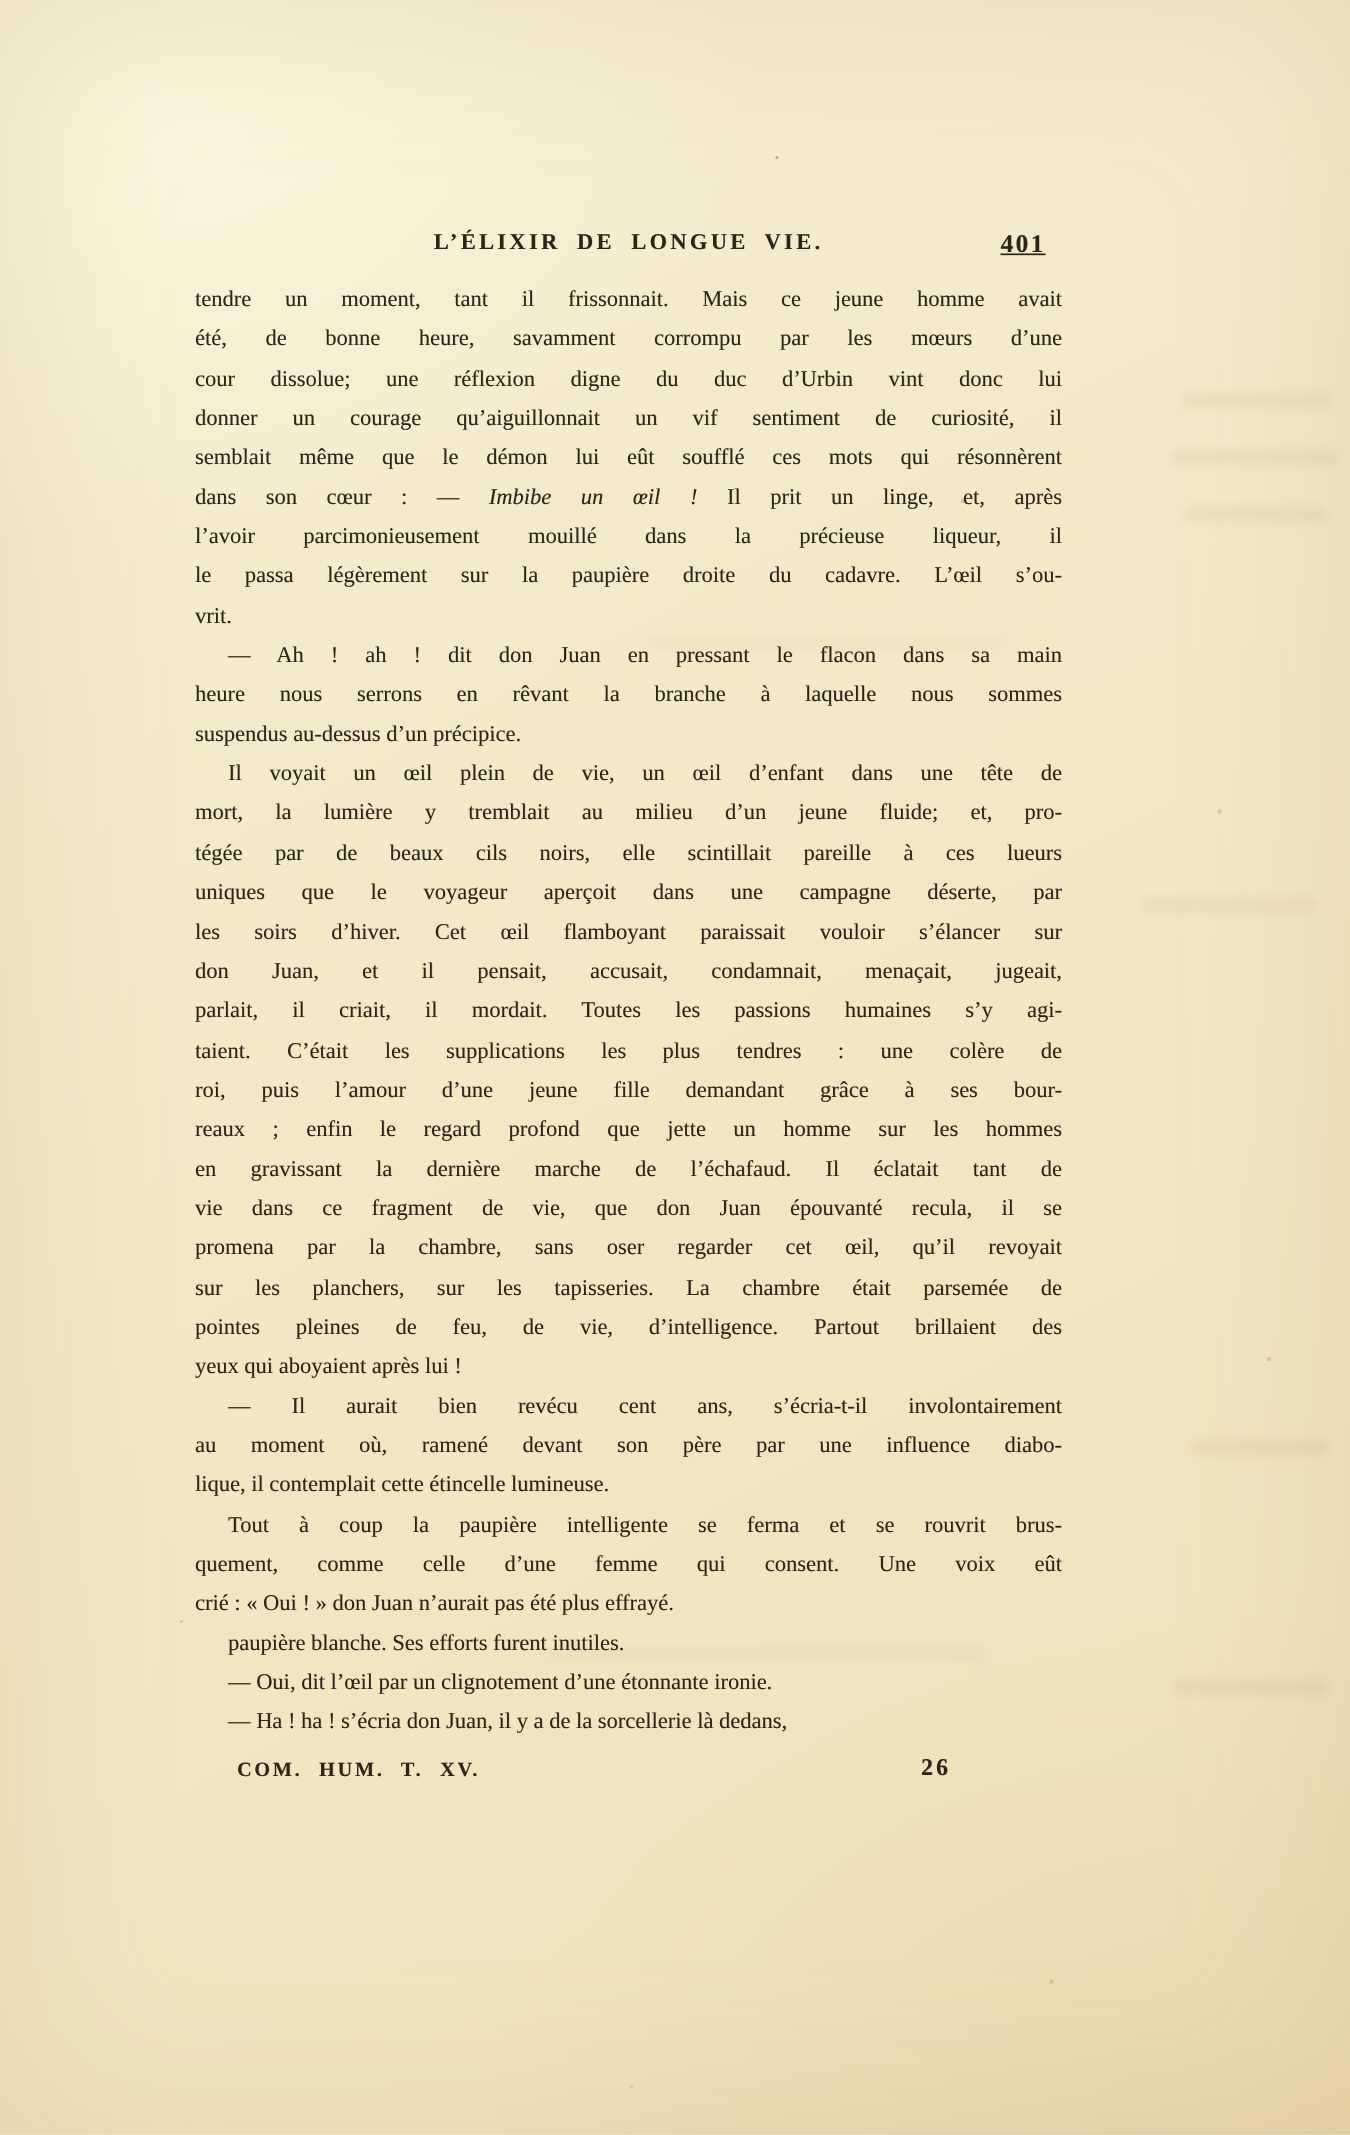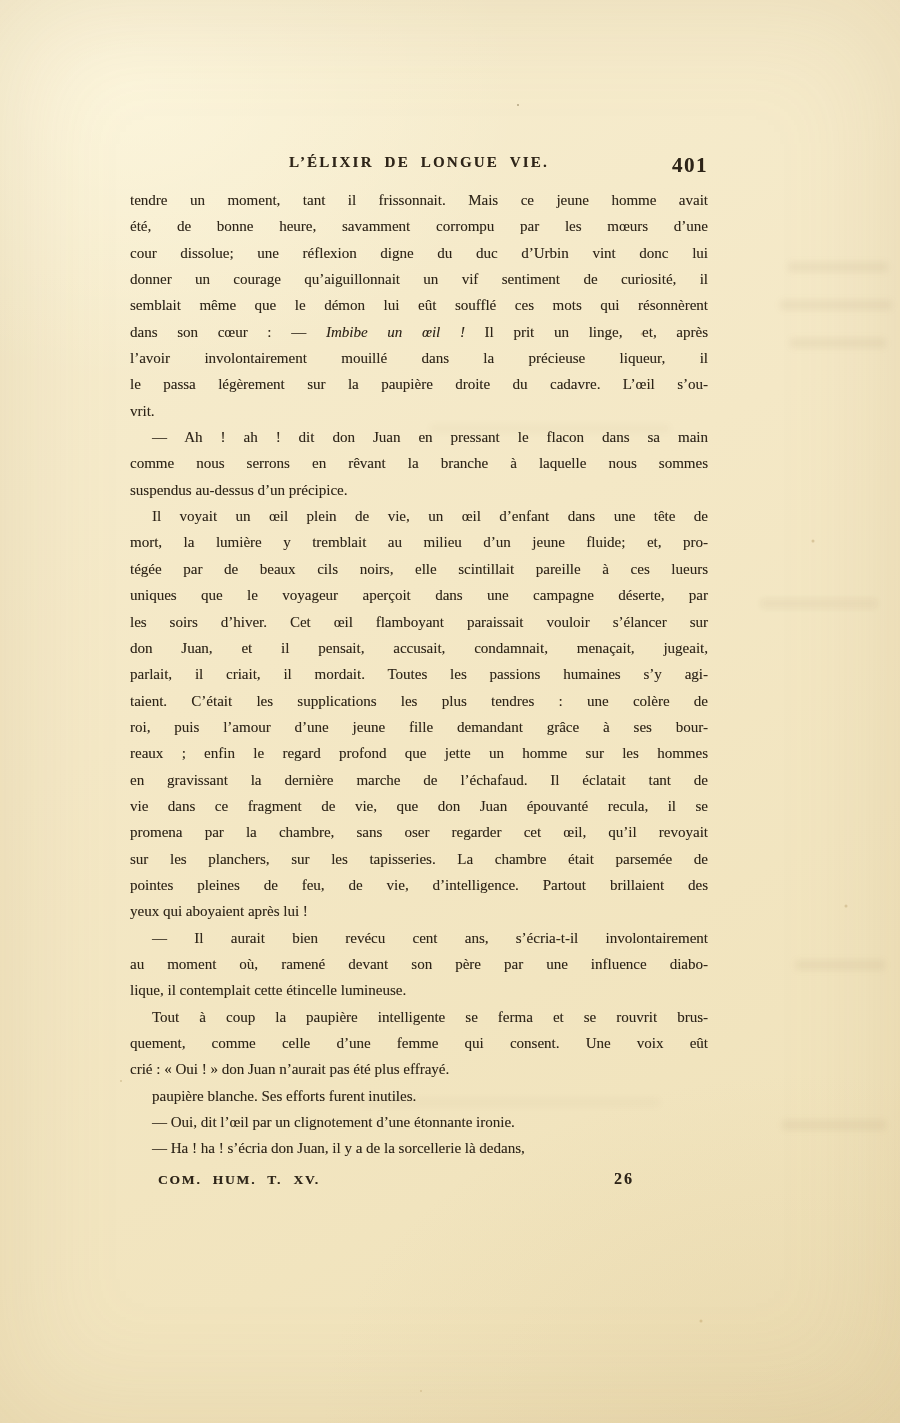--- a/index.html
+++ b/index.html
@@ -39,26 +39,27 @@
     transform: translateX(-50%);
     white-space: nowrap;
     font-size: 15px;
     font-weight: bold;
     letter-spacing: 2.2px;
     word-spacing: 5px;
     text-shadow: 0.3px 0.3px 0 rgba(40,30,15,0.35);
   }
   .page-number {
     position: absolute;
-    right: 0;
+    right: 11px;
     top: 0;
-    font-size: 21px;
+    font-size: 17px;
     font-weight: bold;
     letter-spacing: 1.5px;
     text-shadow: 0.3px 0.3px 0 rgba(40,30,15,0.35);
+    text-decoration: underline;
   }
   .body-text {
     font-size: 15px;
     line-height: 26.35px;
     text-shadow: 0.25px 0.25px 0 rgba(40,30,15,0.30);
   }
   .line {
     text-align: justify;
     text-align-last: justify;
   }
@@ -143,27 +144,27 @@
     </div>
 
     <div class="body-text">
         <div class="para">
           <div class="line"><span>tendre un moment, tant il frissonnait. Mais ce jeune homme avait</span></div>
           <div class="line"><span>été, de bonne heure, savamment corrompu par les mœurs d’une</span></div>
           <div class="line"><span>cour dissolue; une réflexion digne du duc d’Urbin vint donc lui</span></div>
           <div class="line"><span>donner un courage qu’aiguillonnait un vif sentiment de curiosité, il</span></div>
           <div class="line"><span>semblait même que le démon lui eût soufflé ces mots qui résonnèrent</span></div>
           <div class="line"><span>dans son cœur : — </span><em>Imbibe un œil !</em><span> Il prit un linge, et, après</span></div>
-          <div class="line"><span>l’avoir involontairement mouillé dans la précieuse liqueur, il</span></div>
+          <div class="line"><span>l’avoir parcimonieusement mouillé dans la précieuse liqueur, il</span></div>
           <div class="line"><span>le passa légèrement sur la paupière droite du cadavre. L’œil s’ou-</span></div>
           <div class="line last"><span>vrit.</span></div>
         </div>
         <div class="para indent">
           <div class="line"><span>— Ah ! ah ! dit don Juan en pressant le flacon dans sa main</span></div>
-          <div class="line"><span>comme nous serrons en rêvant la branche à laquelle nous sommes</span></div>
+          <div class="line"><span>heure nous serrons en rêvant la branche à laquelle nous sommes</span></div>
           <div class="line last"><span>suspendus au-dessus d’un précipice.</span></div>
         </div>
         <div class="para indent">
           <div class="line"><span>Il voyait un œil plein de vie, un œil d’enfant dans une tête de</span></div>
           <div class="line"><span>mort, la lumière y tremblait au milieu d’un jeune fluide; et, pro-</span></div>
           <div class="line"><span>tégée par de beaux cils noirs, elle scintillait pareille à ces lueurs</span></div>
           <div class="line"><span>uniques que le voyageur aperçoit dans une campagne déserte, par</span></div>
           <div class="line"><span>les soirs d’hiver. Cet œil flamboyant paraissait vouloir s’élancer sur</span></div>
           <div class="line"><span>don Juan, et il pensait, accusait, condamnait, menaçait, jugeait,</span></div>
           <div class="line"><span>parlait, il criait, il mordait. Toutes les passions humaines s’y agi-</span></div>

